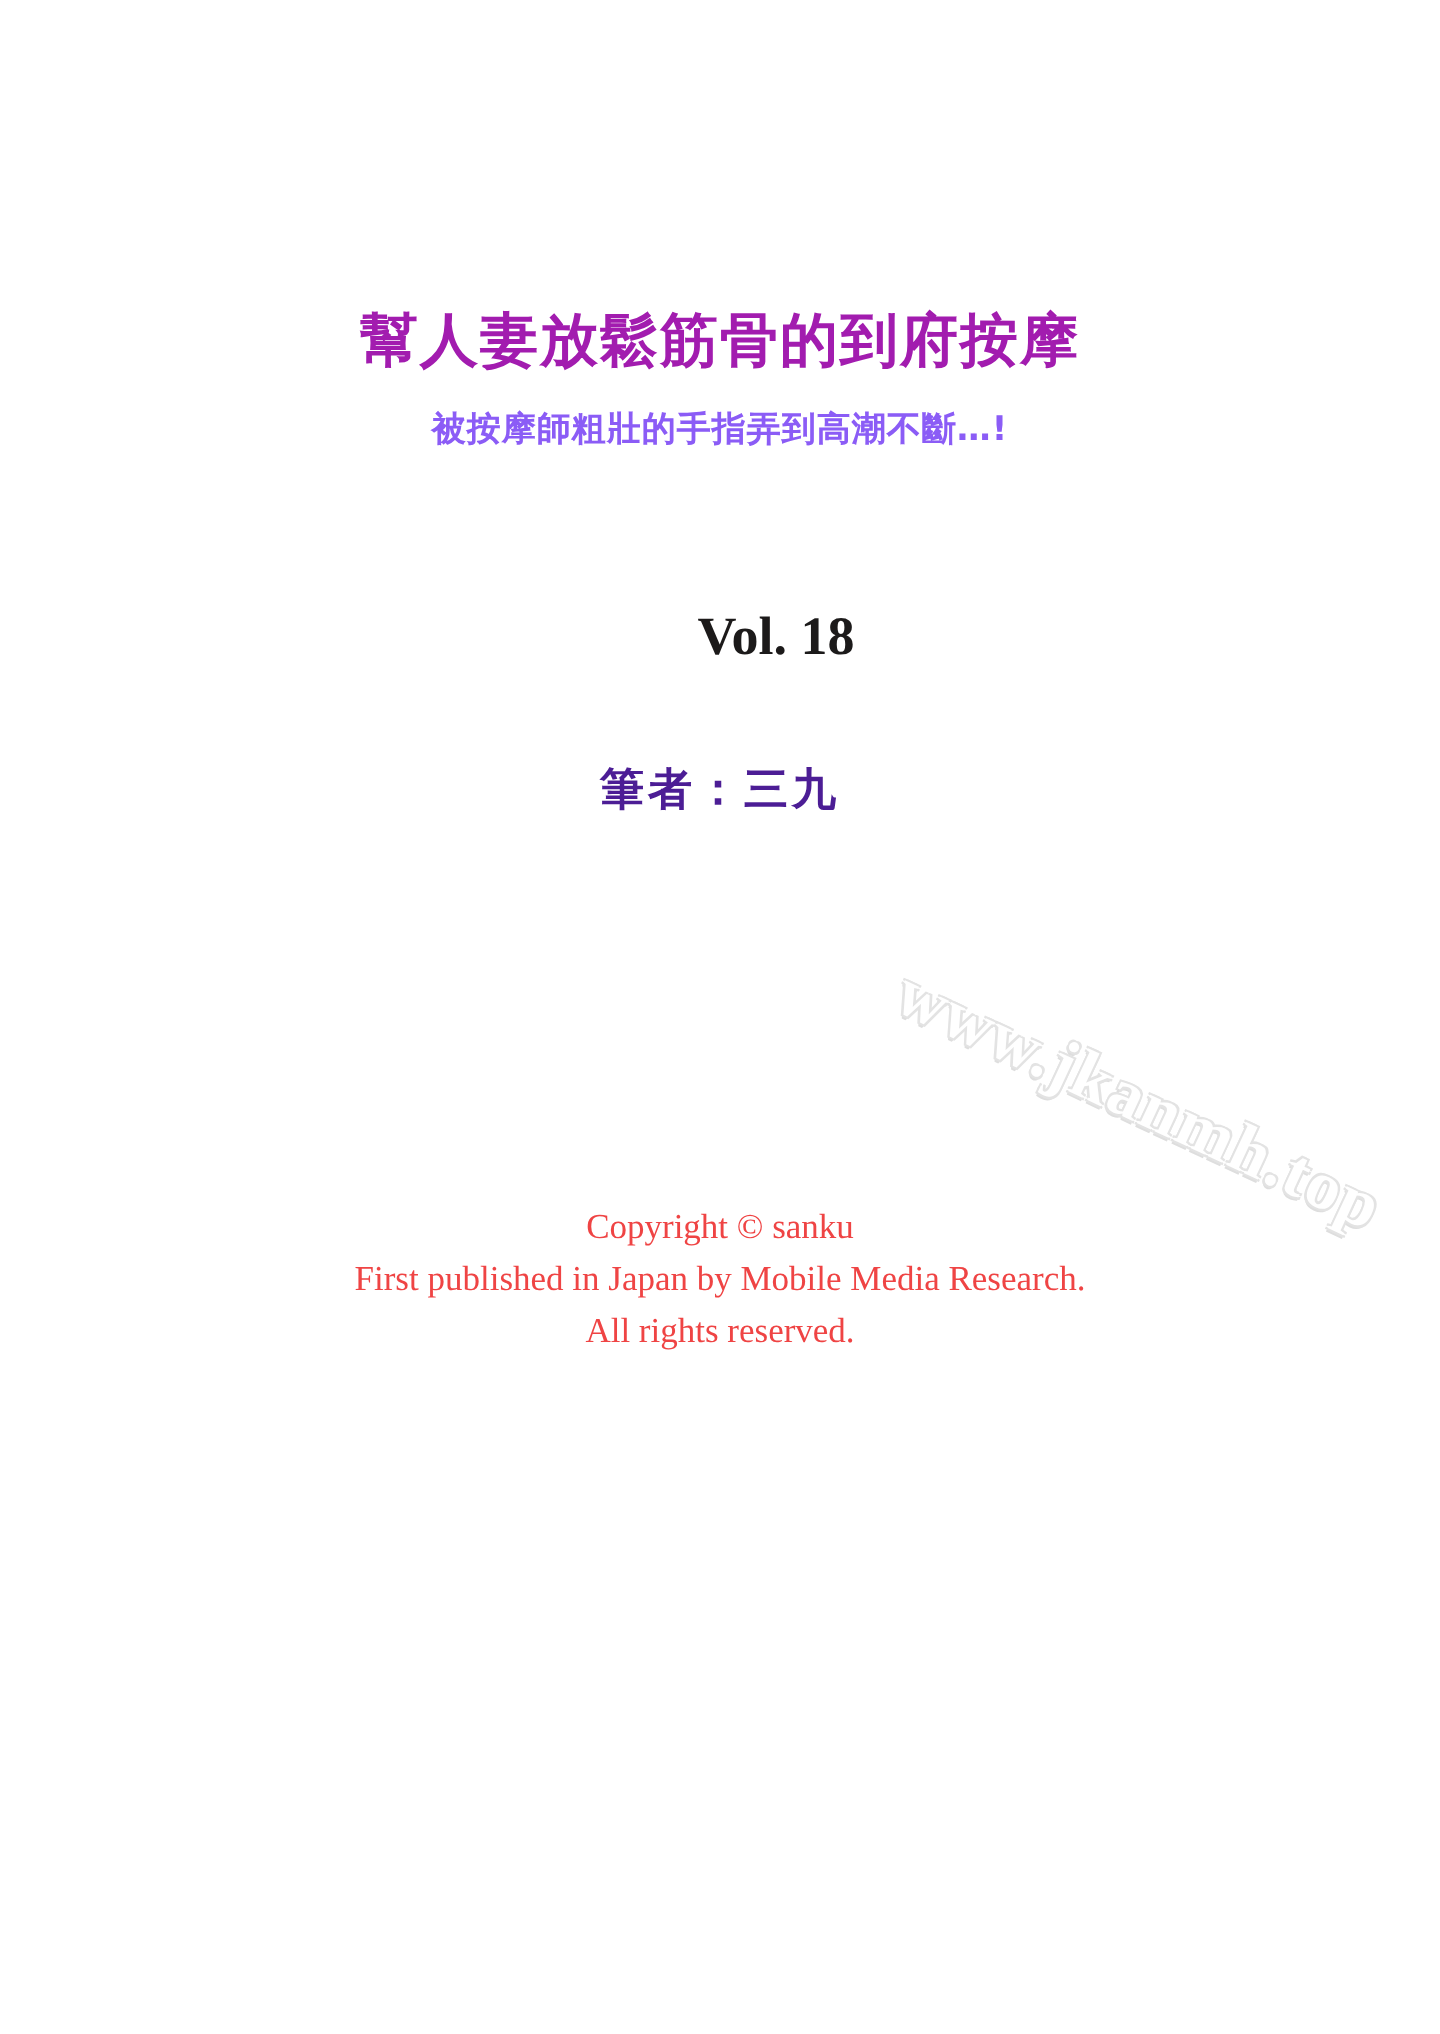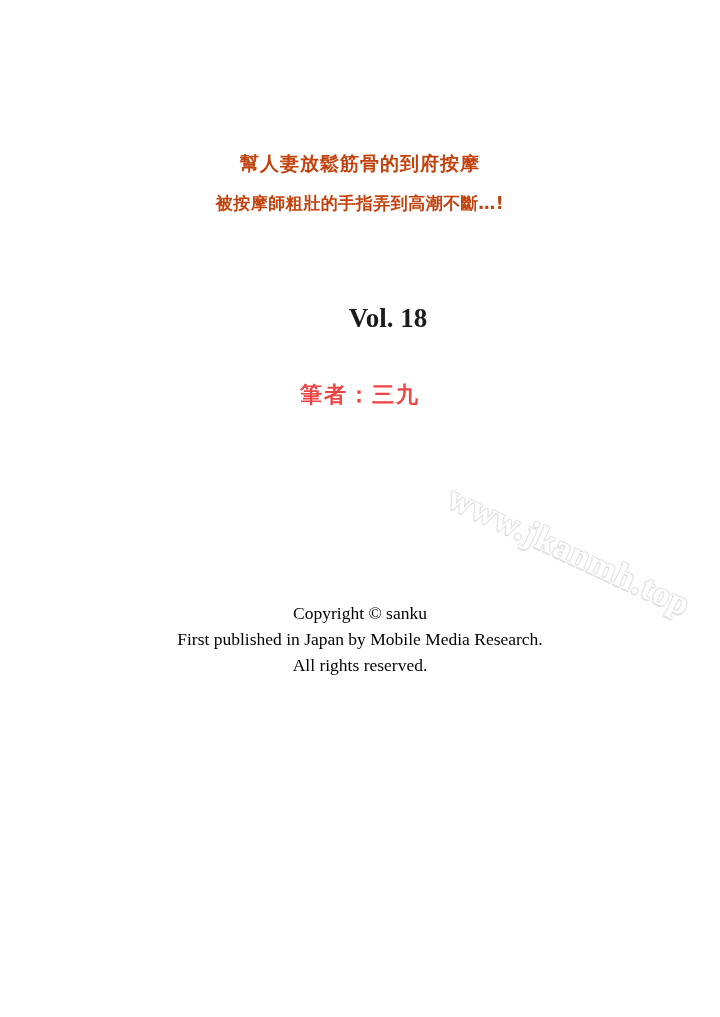--- a/index.html
+++ b/index.html
@@ -26,35 +26,35 @@
   .title-block {
     position: absolute;
     top: 152px;
     left: 0;
     width: 720px;
     text-align: center;
   }
 
   .main-title {
     font-family: "DejaVu Sans", sans-serif;
-    font-size: 19px;
+    font-size: 29px;
     font-weight: bold;
     letter-spacing: 1px;
-    color: #c2410c;
+    color: #a21caf;
     line-height: 1.25;
     white-space: nowrap;
   }
 
   .sub-title {
     margin-top: 16px;
     font-family: "DejaVu Sans", sans-serif;
     font-size: 17px;
     font-weight: bold;
     letter-spacing: 0.5px;
-    color: #c2410c;
+    color: #8b5cf6;
     line-height: 1.3;
     white-space: nowrap;
   }
 
   .volume {
     position: absolute;
     top: 303px;
     left: 0;
     width: 720px;
     text-align: center;
@@ -67,21 +67,21 @@
 
   .author {
     position: absolute;
     top: 380px;
     left: 0;
     width: 720px;
     text-align: center;
     font-family: "DejaVu Sans", sans-serif;
     font-size: 22px;
     font-weight: bold;
-    color: #ef4444;
+    color: #4c1d95;
     letter-spacing: 2px;
   }
 
   .watermark {
     position: absolute;
     top: 432px;
     left: 452px;
     width: 270px;
     height: 150px;
     pointer-events: none;
@@ -109,21 +109,21 @@
 
   .copyright {
     position: absolute;
     top: 600px;
     left: 0;
     width: 720px;
     text-align: center;
     font-family: "Liberation Serif", serif;
     font-size: 17.5px;
     line-height: 26px;
-    color: #000000;
+    color: #ef4444;
   }
   .copyright div {
     white-space: nowrap;
   }
 </style>
 </head>
 <body>
 
 <div class="page">
 

